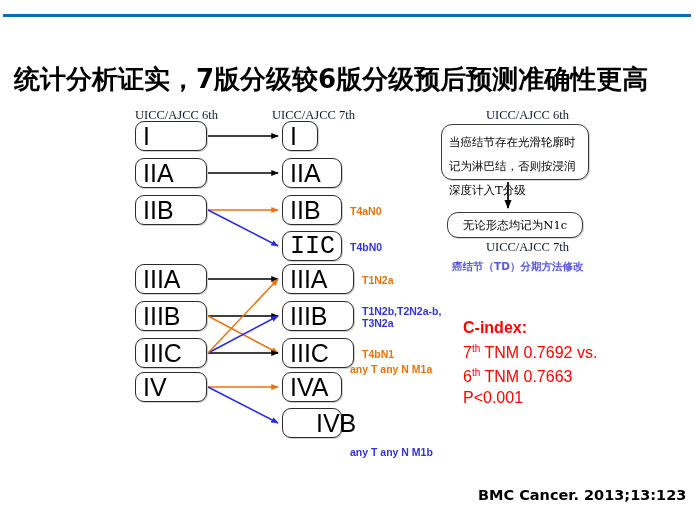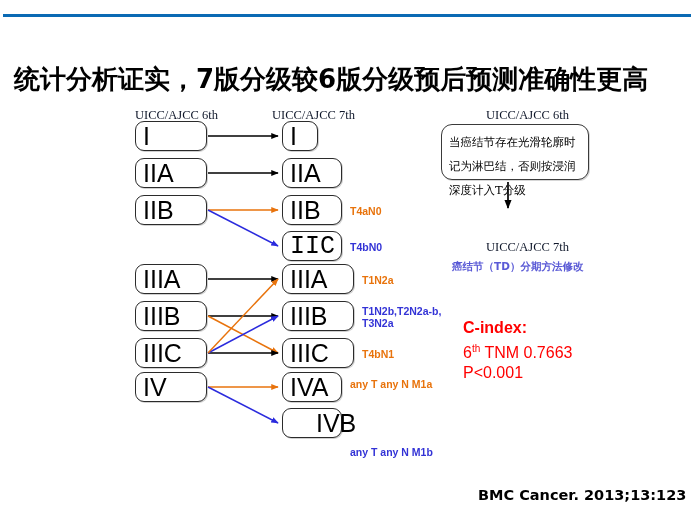--- a/index.html
+++ b/index.html
@@ -170,41 +170,43 @@
       </div>
       <div class="ann bl" style="left: 362px; top: 304.5px;">T1N2b,T2N2a-b,
 T3N2a</div>
       <div class="box right" style="left: 282px; top: 338px; width: 72px;">
         <span>IIIC</span>
       </div>
       <div class="ann or" style="left: 362px; top: 347.5px;">T4bN1</div>
       <div class="box right" style="left: 282px; top: 372px; width: 60px;">
         <span>IVA</span>
       </div>
-      <div class="ann or" style="left: 350px; top: 378px; text-align: right;">any T any N M1a</div>
+      <div class="ann or" style="left: 350px; top: 363px; text-align: right;">any T any N M1a</div>
       <div class="box right" style="left: 282px; top: 408px; width: 60px; padding-left: 33px;">
         <span>IVB</span>
       </div>
       <div class="ann bl" style="left: 350px; top: 417.5px; margin-top: 28px;">any T any N M1b</div>
     </div>
 
   <div class="colhead" style="left:486px;top:108px;">UICC/AJCC 6th</div>
 
   <div class="cbox" style="left:441px;top:124px;width:148px;height:56px;">当癌结节存在光滑轮廓时记为淋巴结，否则按浸润深度计入T分级</div>
 
   <svg class="arrows" viewBox="0 0 694 520">
     <line x1="508" y1="182" x2="508" y2="208" stroke="#000" stroke-width="1.7" marker-end="url(#mk)"></line>
   </svg>
 
+  <div class="cbox" style="left:447px;top:212px;width:136px;height:26px;display:flex;align-items:center;justify-content:center;padding:0;">无论形态均记为N1c</div>
 
   <div class="colhead" style="left:486px;top:240px;">UICC/AJCC 7th</div>
 
   <div class="cnote" style="left:452px;top:260px;">癌结节（TD）分期方法修改</div>
 
   <div class="cindex">
     <div class="hd">C-index:</div>
+    <div><span>7</span><sup>th</sup><span> TNM 0.7692 vs.</span></div>
     <div><span>6</span><sup>th</sup><span> TNM 0.7663</span></div>
     <div>P&lt;0.001</div>
   </div>
 
   <div class="cite">BMC Cancer. 2013;13:123</div>
 
 </div>
 
 </body></html>

